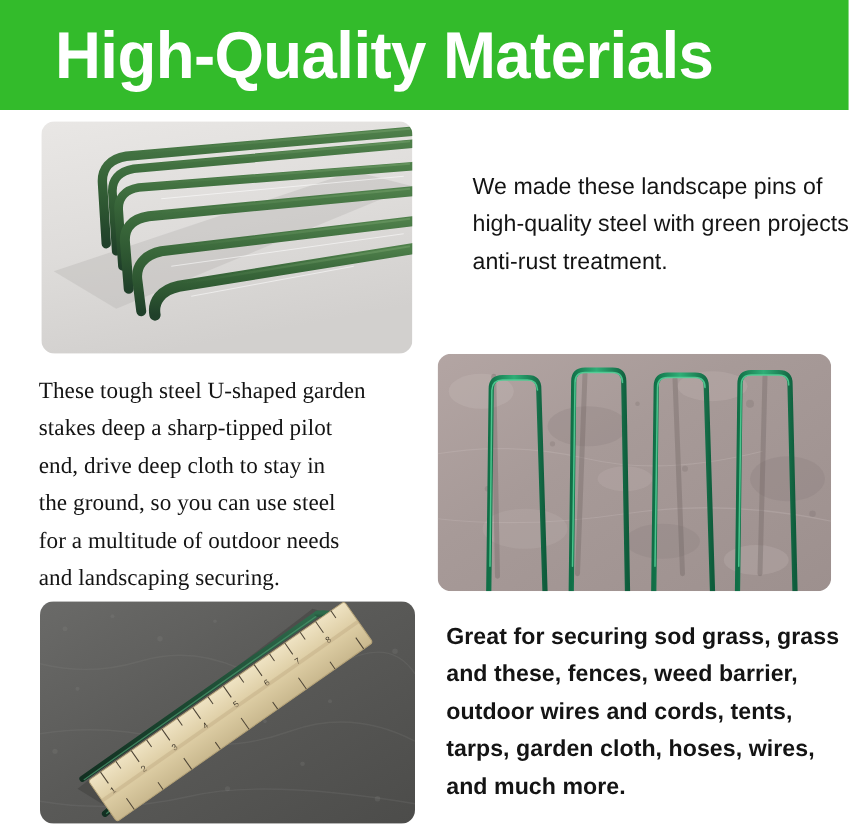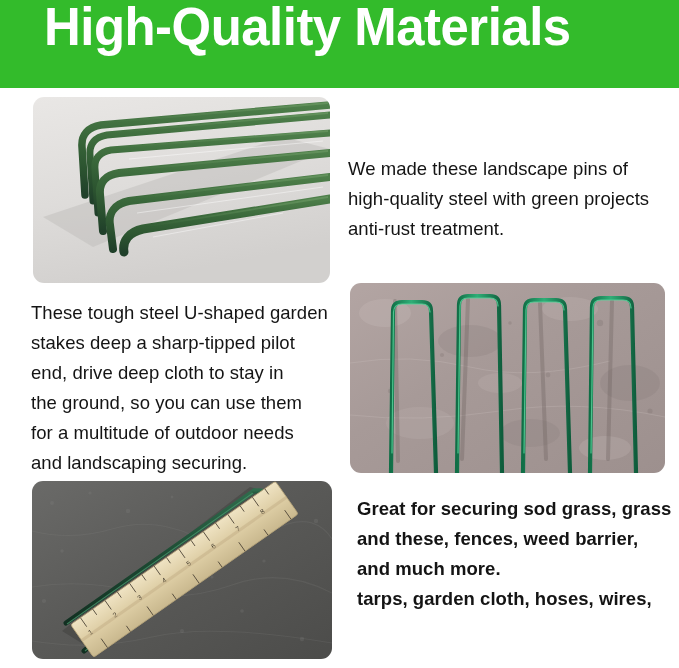--- a/index.html
+++ b/index.html
@@ -24,20 +24,21 @@
 
   
   .banner {
     position: absolute;
     left: 0;
     top: 0;
     width: 679px;
     height: 88px;
     background: #33bb2b;
     display: flex;
+    align-items: center;
     box-sizing: border-box;
     padding-left: 44px;
   }
   .banner-title {
     color: #ffffff;
     font-family: "Liberation Sans Narrow", "Liberation Sans", sans-serif;
     font-size: 53px;
     font-weight: bold;
     letter-spacing: -0.5px;
     line-height: 1;
@@ -62,22 +63,22 @@
   .para {
     position: absolute;
     color: #141414;
     font-size: 18.5px;
     line-height: 30px;
     font-weight: 500;
     letter-spacing: 0.05px;
   }
   .para div { white-space: nowrap; }
 
-  #text-materials { left: 348px; top: 134px; width: 300px; margin-top: 20px; }
-  #text-tough     { left: 31px;  top: 298px; width: 300px; }
+  #text-materials { left: 378px; top: 134px; width: 300px; }
+  #text-tough     { left: 31px;  top: 298px; width: 300px; font-family: Liberation Serif, serif; }
   #text-uses      { left: 357px; top: 494px; width: 310px; font-weight: bold; }
 </style>
 </head>
 <body>
 
 <div id="infographic">
 
   <div class="banner">
     <div class="banner-title">High-Quality Materials</div>
   </div>
@@ -144,21 +145,21 @@
   <div class="para" id="text-materials">
     <div>We made these landscape pins of</div>
     <div>high-quality steel with green projects</div>
     <div>anti-rust treatment.</div>
   </div>
 
   <div class="para" id="text-tough">
     <div>These tough steel U-shaped garden</div>
     <div>stakes deep a sharp-tipped pilot</div>
     <div>end, drive deep cloth to stay in</div>
-    <div>the ground, so you can use them</div>
+    <div>the ground, so you can use steel</div>
     <div>for a multitude of outdoor needs</div>
     <div>and landscaping securing.</div>
   </div>
 
   <div class="photo" id="photo-pins">
     <svg viewBox="0 0 315 190" preserveAspectRatio="none">
       <defs>
         <linearGradient id="concrete" x1="0" y1="0" x2="1" y2="1">
           <stop offset="0%" stop-color="#b3a5a3"></stop>
           <stop offset="40%" stop-color="#a79a98"></stop>
@@ -321,17 +322,18 @@
         </g>
 
         <rect x="28" y="88" width="250" height="3" fill="#c4b189" opacity="0.55"></rect>
       </g>
     </svg>
   </div>
 
   <div class="para" id="text-uses">
     <div>Great for securing sod grass, grass</div>
     <div>and these, fences, weed barrier,</div>
+    <div>outdoor wires and cords, tents,</div>
+    <div>tarps, garden cloth, hoses, wires,</div>
     <div>and much more.</div>
-    <div>tarps, garden cloth, hoses, wires,</div>
   </div>
 
 </div>
 
 </body></html>

